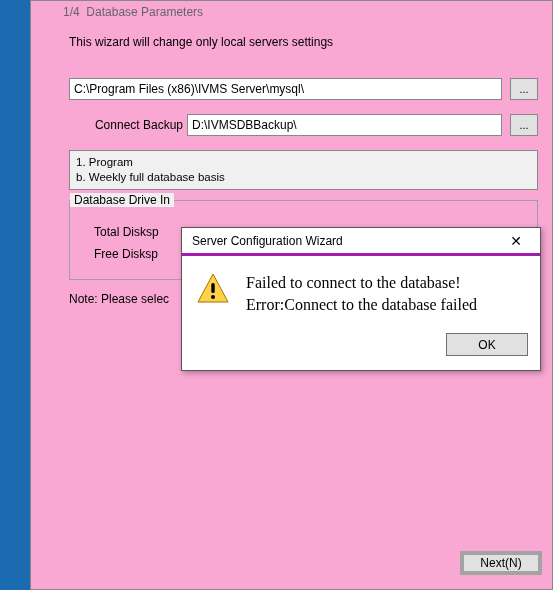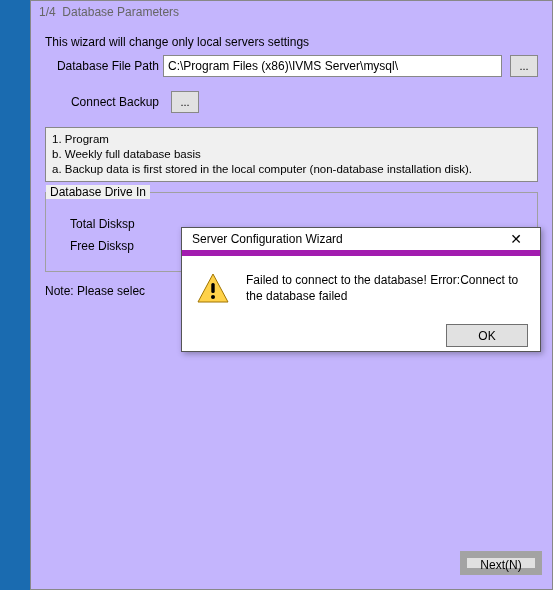--- a/index.html
+++ b/index.html
@@ -11,33 +11,34 @@
       height: 590px;
       overflow: hidden;
       position: relative;
     }
     .main-window {
       position: absolute;
       left: 30px;
       top: 0;
       right: 0;
       bottom: 0;
-      background: #c4b5fd;
-      border: 1px solid #888;
+      background: #f9a8d4;
+      border: 1px solid #888;
+      padding-left: 24px;
     }
     .title-row {
       padding: 4px 8px;
       color: #666;
       font-size: 12px;
     }
     .content {
       padding: 8px 14px;
     }
     .intro {
-      margin: 4px 0 6px 0;
+      margin: 4px 0 29px 0;
       color: #000;
     }
     .row {
       display: flex;
       align-items: center;
       margin-bottom: 14px;
     }
     .lbl {
       width: 118px;
       text-align: right;
@@ -91,42 +92,42 @@
     .note {
       margin-top: 12px;
     }
     .next-btn {
       position: absolute;
       right: 10px;
       bottom: 14px;
       width: 82px;
       height: 24px;
       background: #e1e1e1;
-      border: 7px solid #a3a3a3;
+      border: 4px solid #a3a3a3;
       cursor: pointer;
       font-family: inherit;
       font-size: 12px;
     }
     
     .modal {
       position: absolute;
       left: 181px;
       top: 227px;
       width: 360px;
       background: #fff;
       border: 1px solid #555;
       box-shadow: 2px 2px 6px rgba(0,0,0,0.3);
     }
     .modal-titlebar {
       display: flex;
       align-items: center;
       height: 28px;
       padding: 0 6px 0 10px;
       background: #fff;
-      border-bottom: 6px solid #a21caf;
+      border-bottom: 3px solid #a21caf;
       font-size: 12px;
     }
     .modal-title {
       flex: 1;
       color: #000;
     }
     .modal-close {
       width: 36px;
       height: 22px;
       display: flex;
@@ -139,27 +140,28 @@
       display: flex;
       padding: 16px 14px 12px 14px;
     }
     .warn-icon {
       flex: 0 0 40px;
     }
     .warn-icon svg { display: block; }
     .modal-msg {
       flex: 1;
       padding-left: 10px;
-      font-size: 12px;
+      font-size: 16px;
       line-height: 1.35;
+      font-family: Liberation Serif, serif;
     }
     .modal-footer {
       display: flex;
       justify-content: flex-end;
-      padding: 6px 12px 4px 12px;
+      padding: 6px 12px 14px 12px;
     }
     .ok-btn {
       width: 82px;
       height: 23px;
       background: #e1e1e1;
       border: 1px solid #707070;
       cursor: pointer;
       font-family: inherit;
       font-size: 12px;
     }
@@ -169,34 +171,33 @@
 
 <div class="main-window">
   <div class="title-row">
     <span>1/4</span>&nbsp;&nbsp;<span>Database Parameters</span>
   </div>
 
   <div class="content">
     <div class="intro">This wizard will change only local servers settings</div>
 
     <div class="row">
-      <div class="lbl">Database File Path</div>
       <input class="field" type="text" value="C:\Program Files (x86)\IVMS Server\mysql\" style="">
       <button class="browse-btn">...</button>
     </div>
 
     <div class="row">
       <div class="lbl">Connect Backup</div>
+      <input class="field" type="text" value="D:\IVMSDBBackup\" style="">
       <button class="browse-btn">...</button>
     </div>
 
     <div class="infobox">
       <div>1. Program</div>
       <div>  b. Weekly full database basis</div>
-      <div>  a. Backup data is first stored in the local computer (non-database installation disk).</div>
     </div>
 
     <div class="groupbox">
       <div class="legend">Database Drive In</div>
       <div class="disk-row">Total Disksp</div>
       <div class="disk-row">Free Disksp</div>
     </div>
 
     <div class="note">Note: Please selec</div>
   </div>

